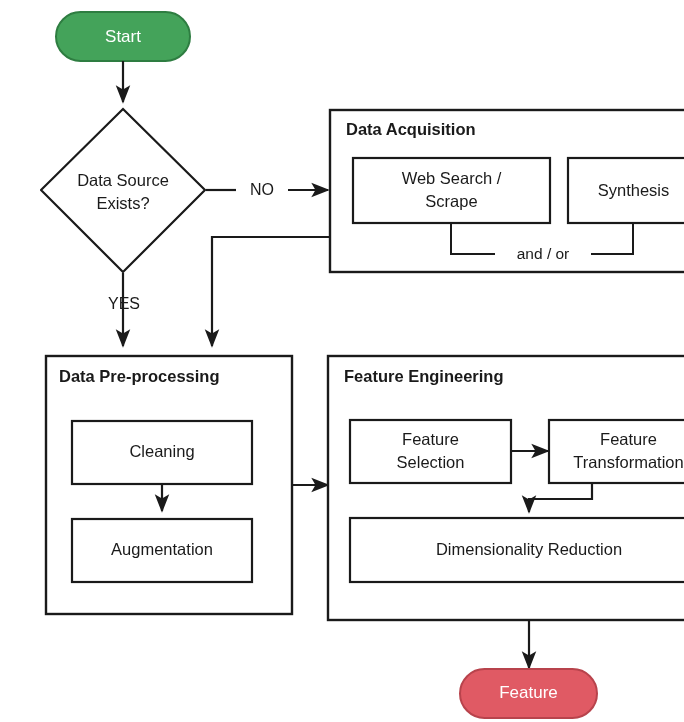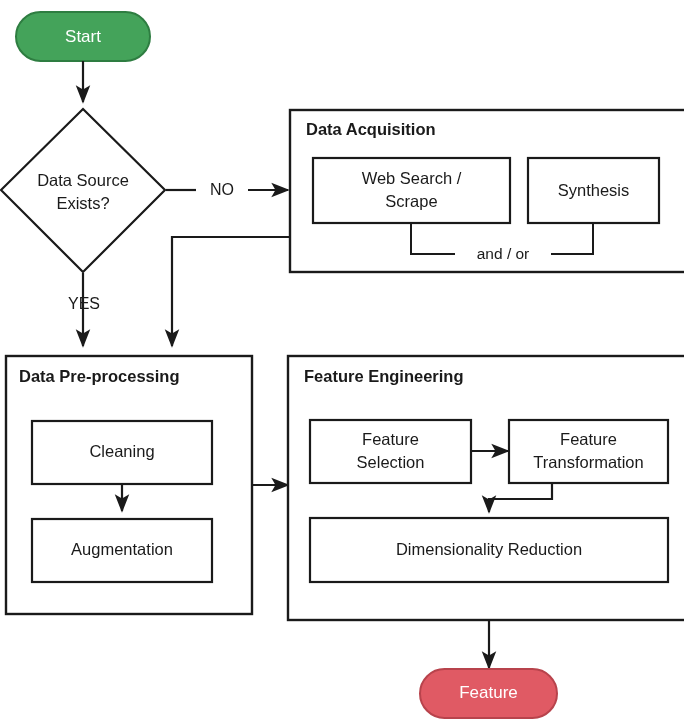--- a/index.html
+++ b/index.html
@@ -11,20 +11,21 @@
   body {
     width: 684px;
     height: 722px;
     overflow: hidden;
     font-family: "Liberation Sans", "DejaVu Sans", sans-serif;
   }
   #flow-root {
     position: relative;
     width: 556px;
     height: 722px;
+    padding-left: 40px;
   }
   svg#flow-svg {
     display: block;
     width: 684px;
     height: 722px;
   }
   .node-shape {
     fill: #ffffff;
     stroke: #1a1a1a;
     stroke-width: 2.2;

